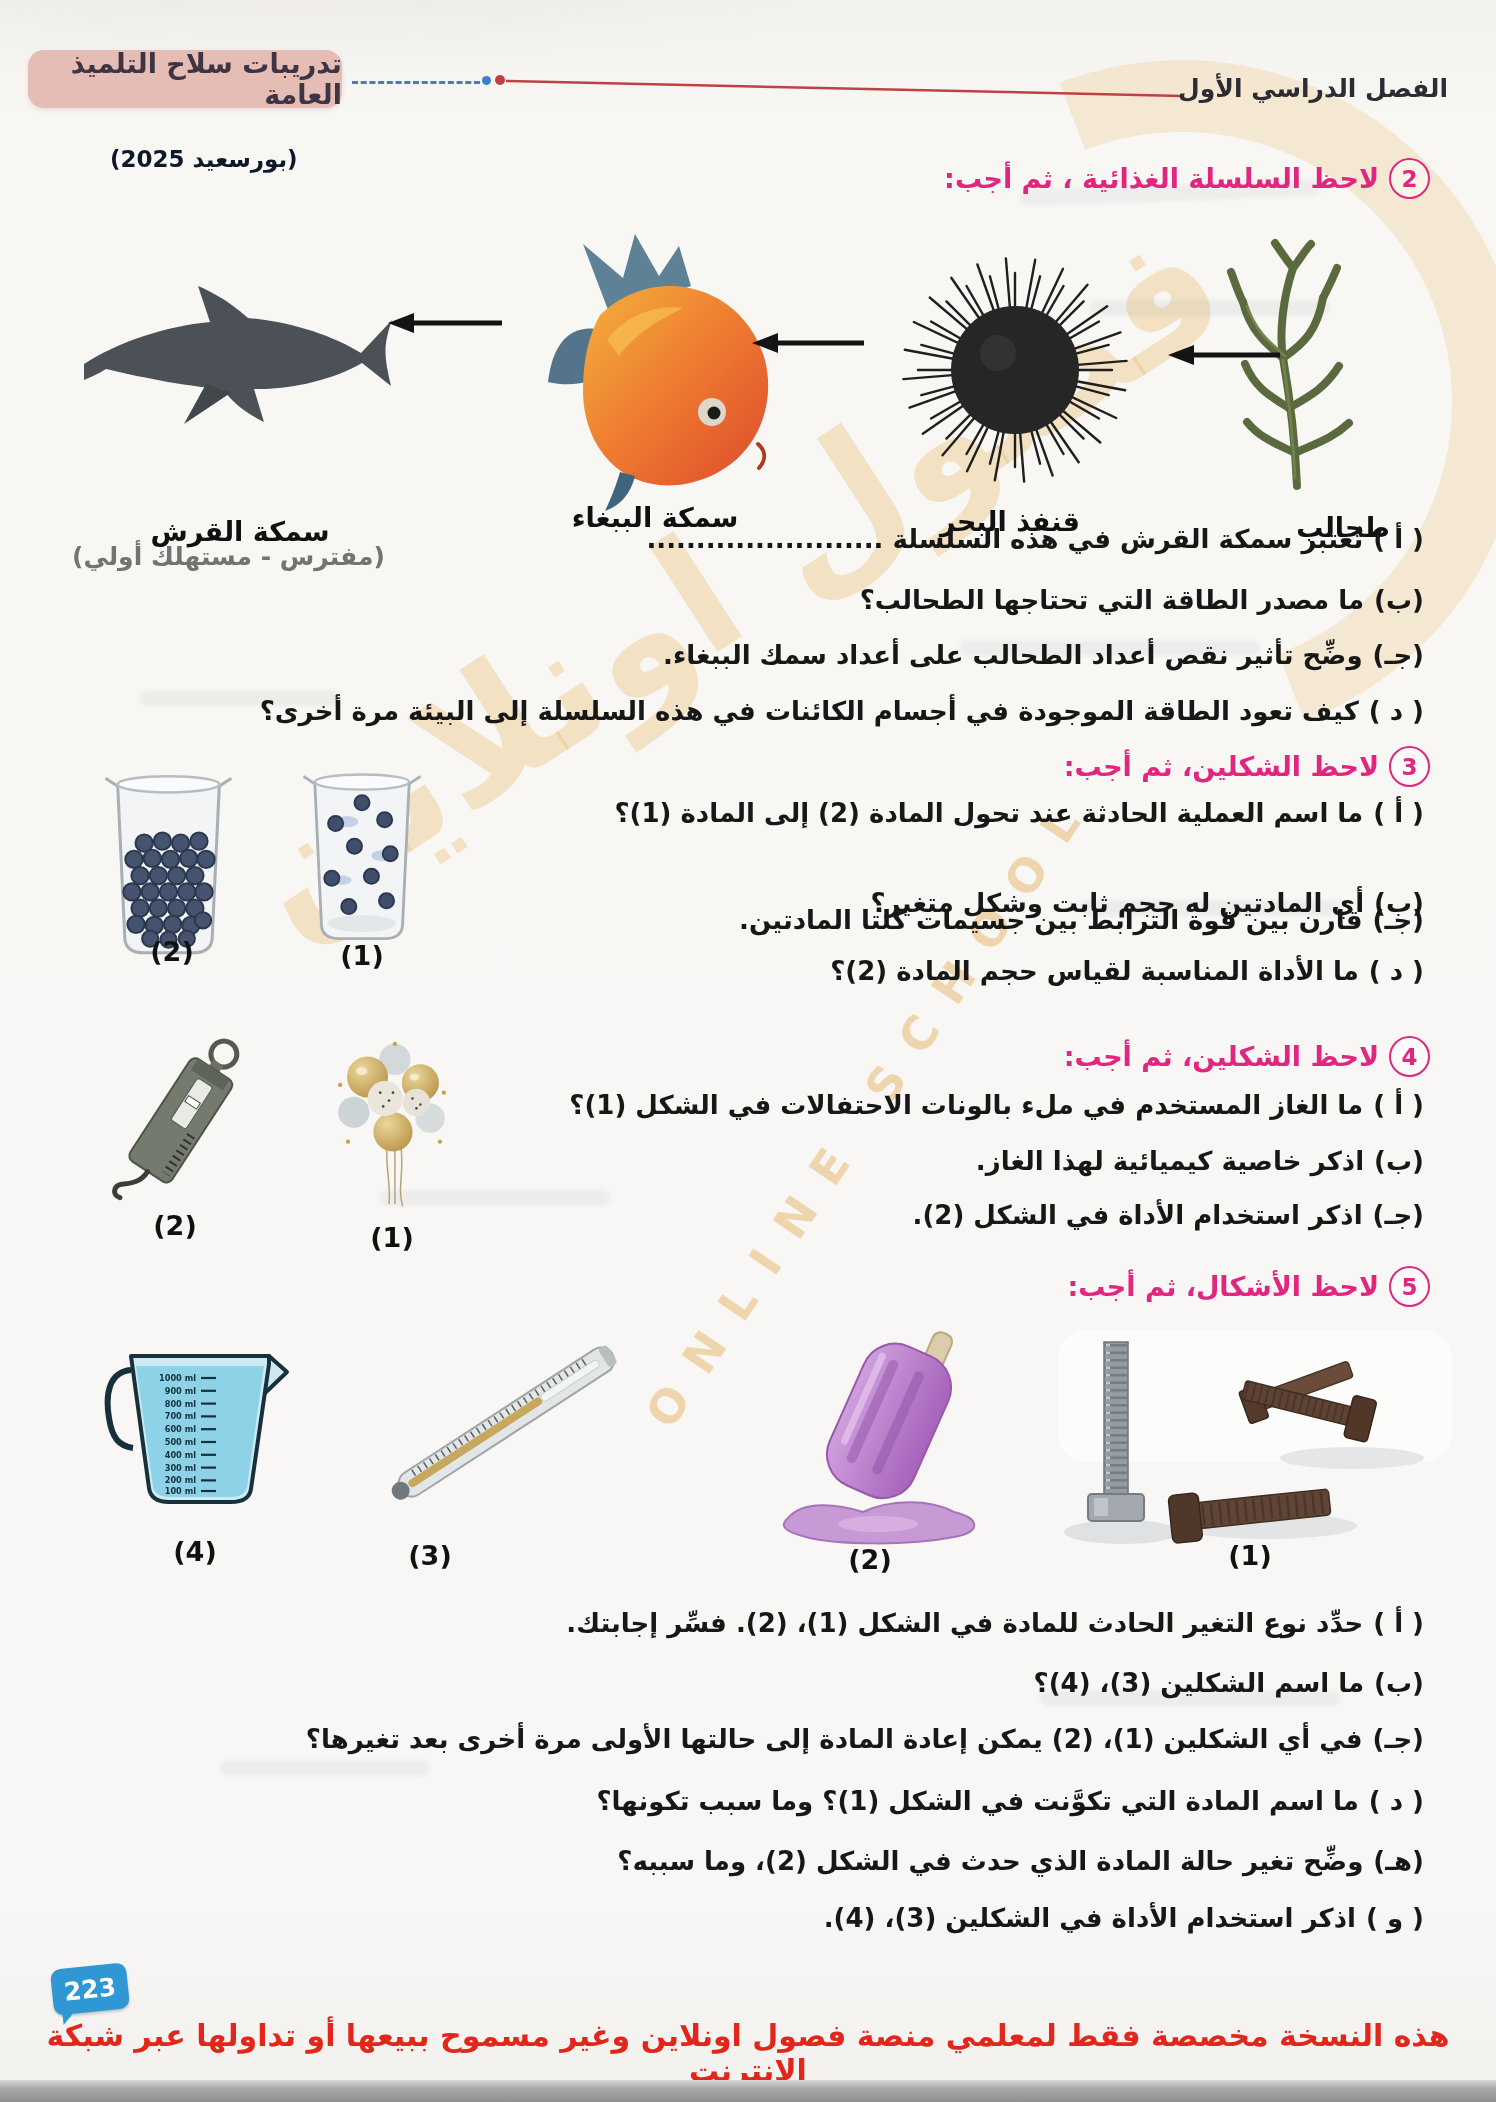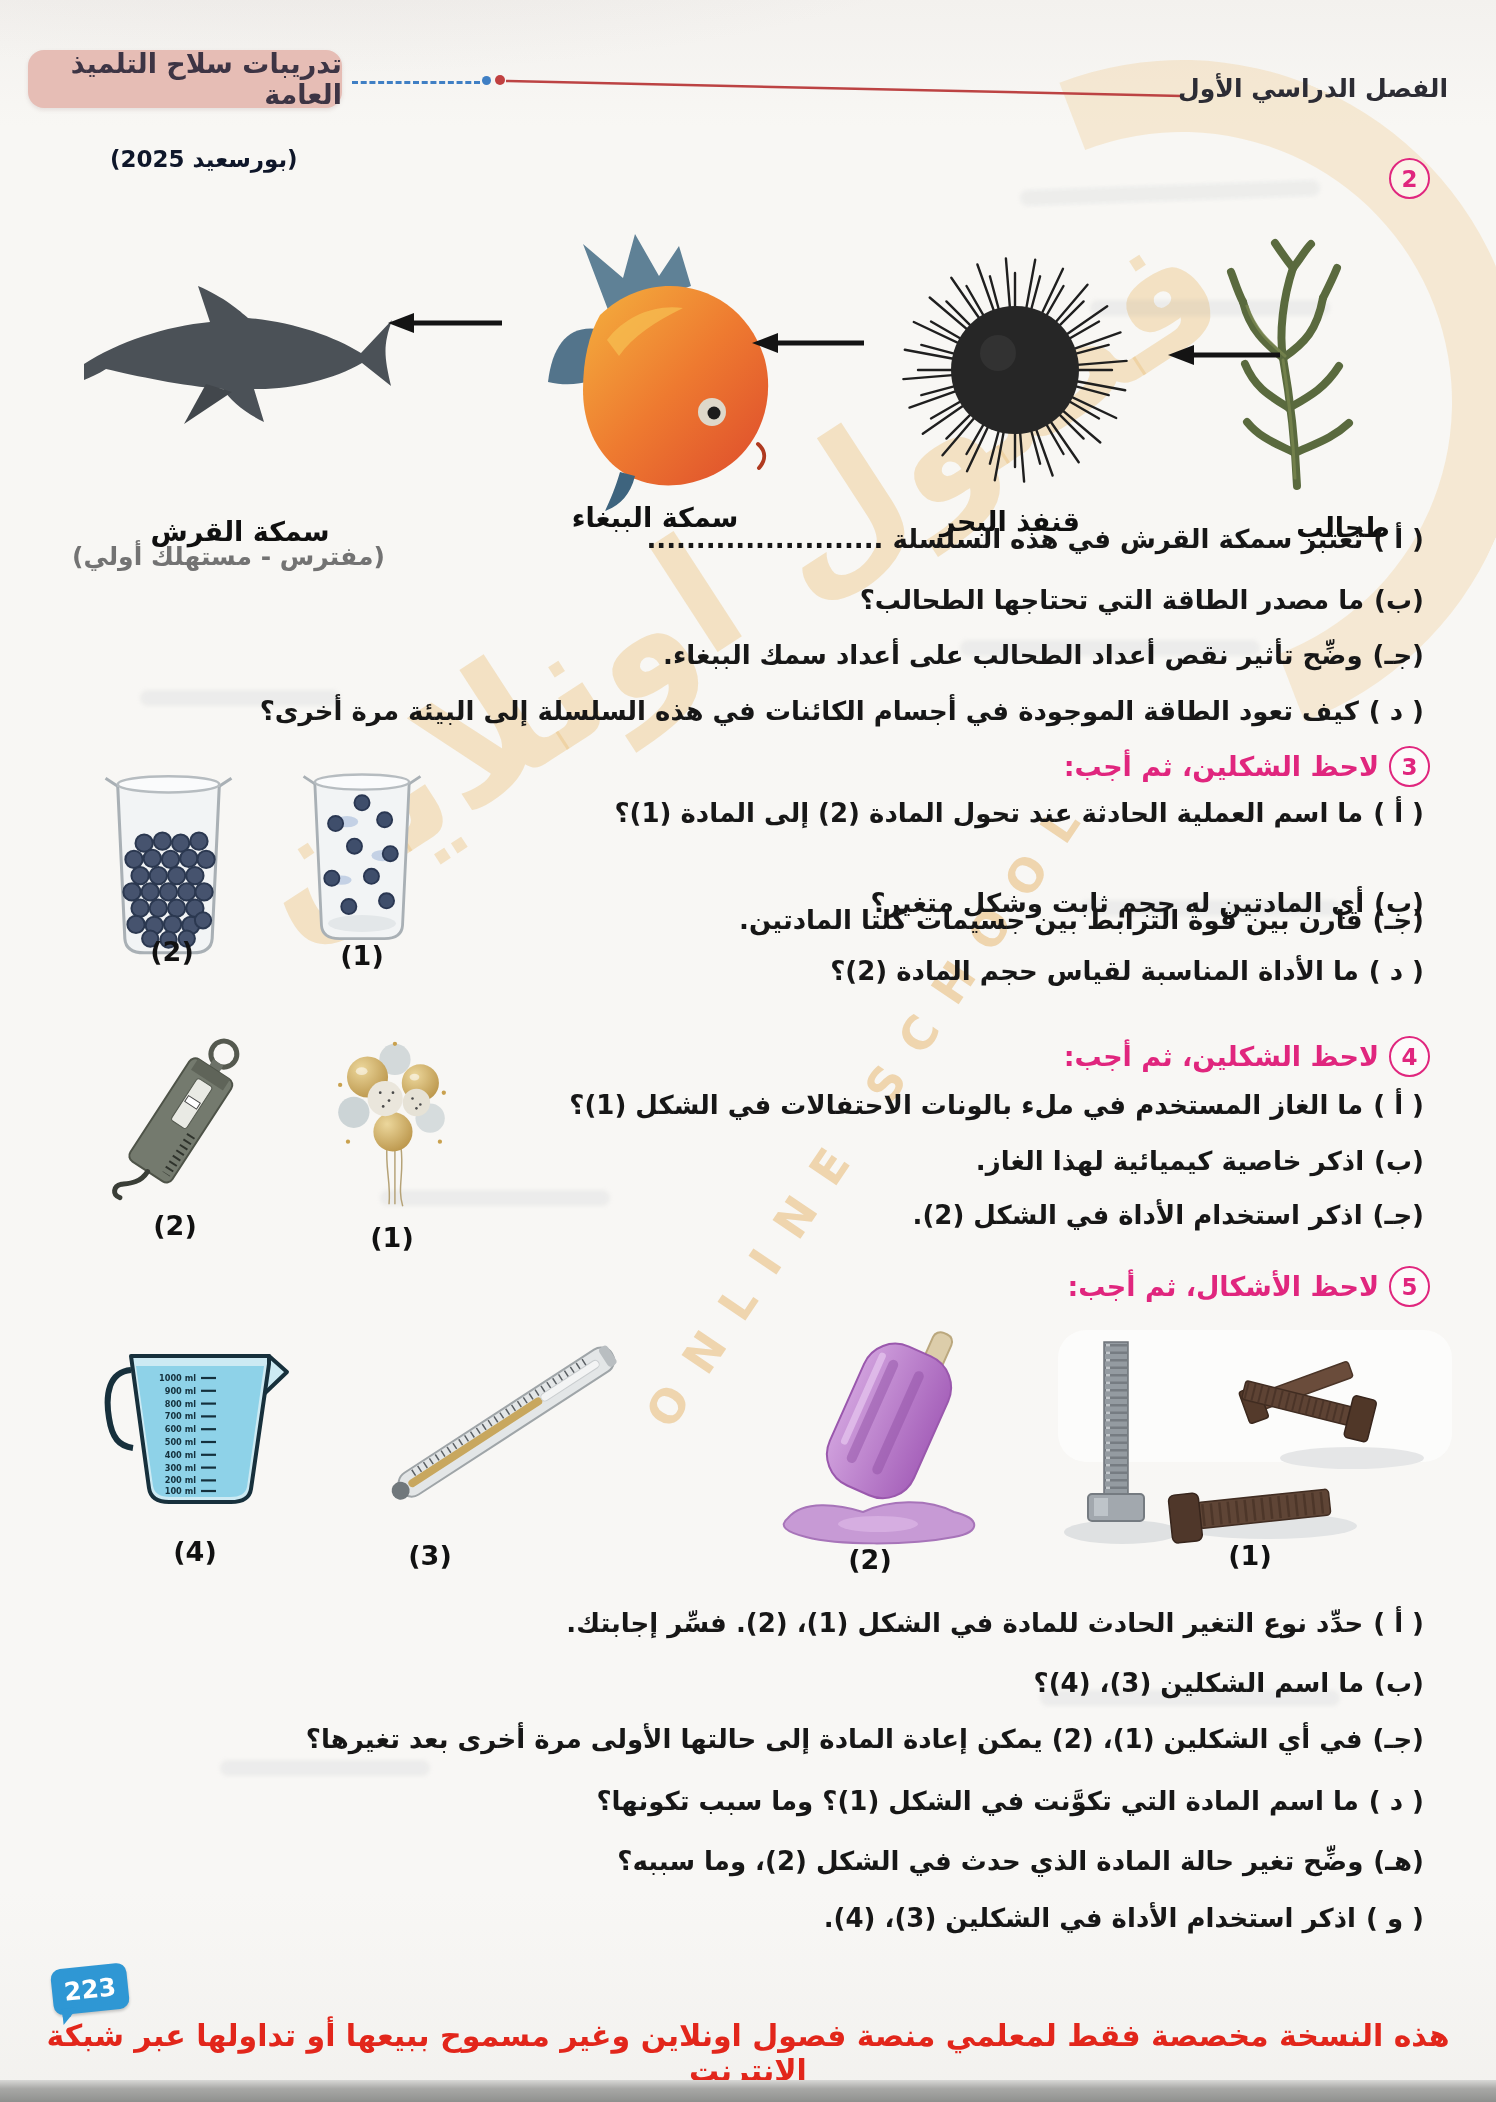--- a/index.html
+++ b/index.html
@@ -71,20 +71,21 @@
 <div class="abs dot" style="left:482px;top:76px;width:9px;height:9px;background:#3f7fc4;"></div>
 <div class="abs dot" style="left:495px;top:75px;width:10px;height:10px;background:#c04040;"></div>
 <svg class="abs" style="left:504px;top:74px;" width="680" height="26" viewBox="0 0 680 26">
   <line x1="2" y1="7" x2="678" y2="22" stroke="#bc4343" stroke-width="2.5"></line>
 </svg>
 <div class="abs hdr-semester rtl">الفصل الدراسي الأول</div>
 <div class="abs exam-tag rtl">(بورسعيد 2025)</div>
 
 <div class="abs q-title" style="top:158px;">
   <span class="q-num">2</span>
+  <span>لاحظ السلسلة الغذائية ، ثم أجب:</span>
 </div>
 
 <svg class="abs" style="left:1205px;top:238px;" width="185" height="258" viewBox="0 0 185 258">
   <g fill="none" stroke="#5a6a3e" stroke-width="8" stroke-linecap="round">
     <path d="M92,248 C90,202 85,160 78,120 C74,95 78,60 88,30"></path>
     <path d="M78,120 C60,105 45,92 38,64"></path>
     <path d="M78,120 C100,105 112,92 118,60"></path>
     <path d="M84,170 C65,158 50,150 40,126"></path>
     <path d="M84,170 C105,158 120,150 134,128"></path>
     <path d="M90,215 C70,205 55,200 42,184"></path>

